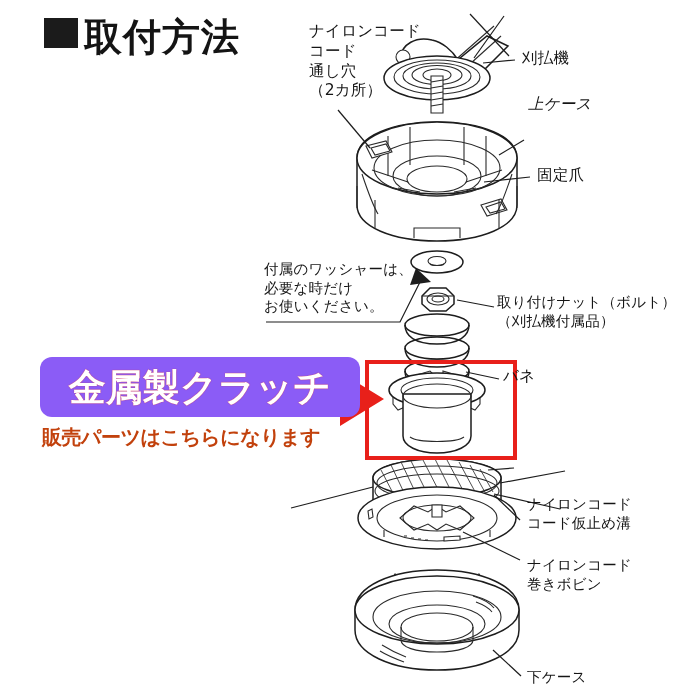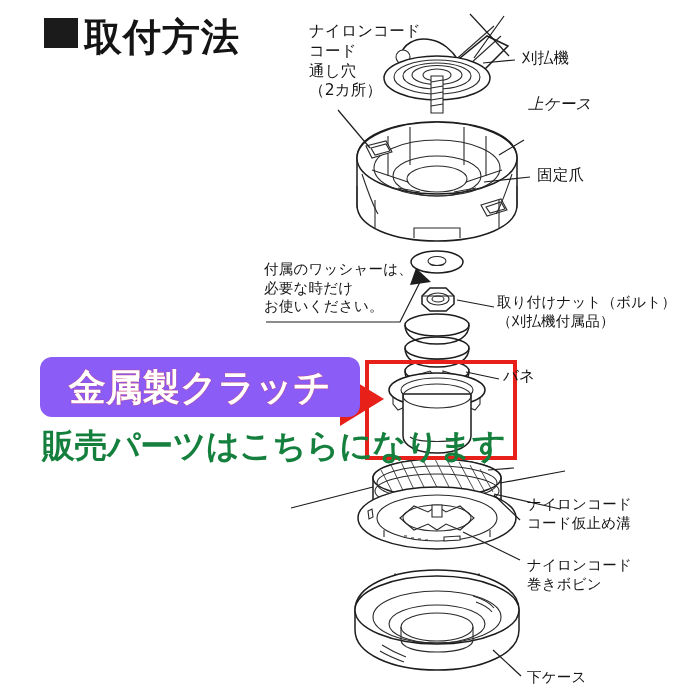--- a/index.html
+++ b/index.html
@@ -70,22 +70,22 @@
     font-weight: bold;
     letter-spacing: 0px;
     line-height: 1;
     white-space: nowrap;
     text-shadow: 0 0 1px #e8201a;
   }
   #promo-sub {
     position: absolute;
     left: 42px;
     top: 424px;
-    color: #15803d;
-    font-size: 33px;
+    color: #c2410c;
+    font-size: 20px;
     font-weight: bold;
     white-space: nowrap;
     letter-spacing: -0.5px;
   }
 
   
   #clutch-box {
     position: absolute;
     left: 365px;
     top: 360px;

